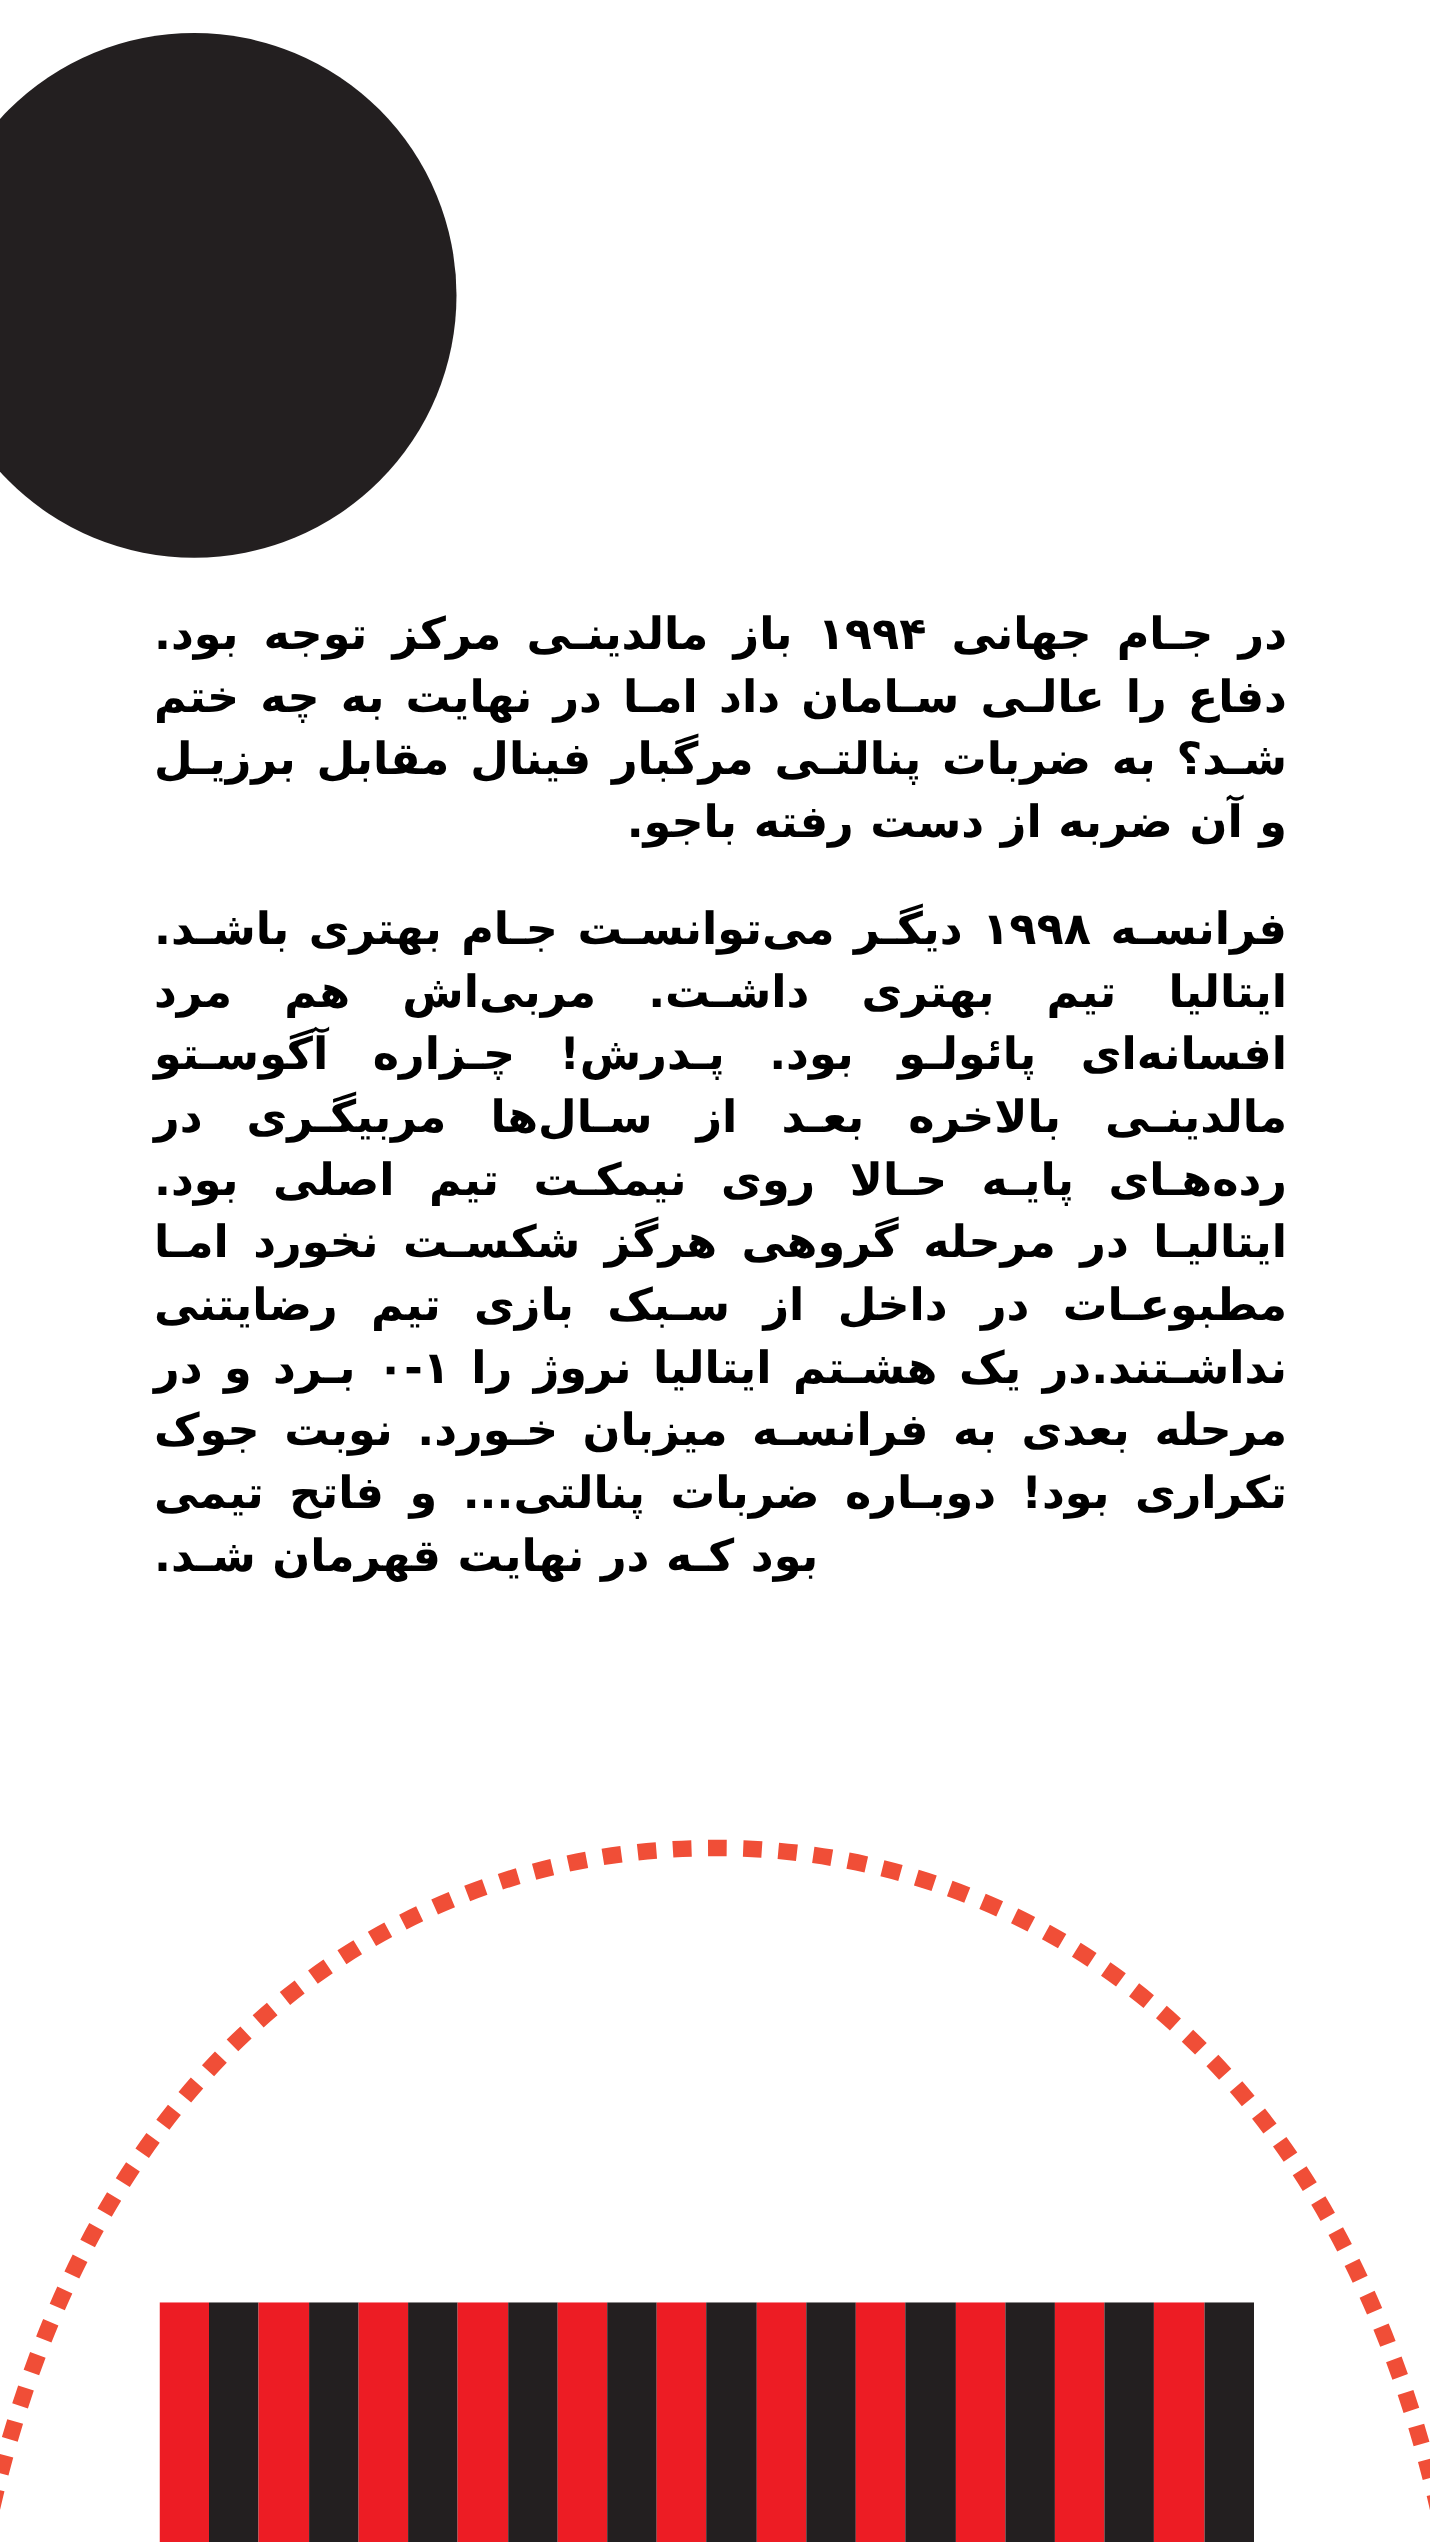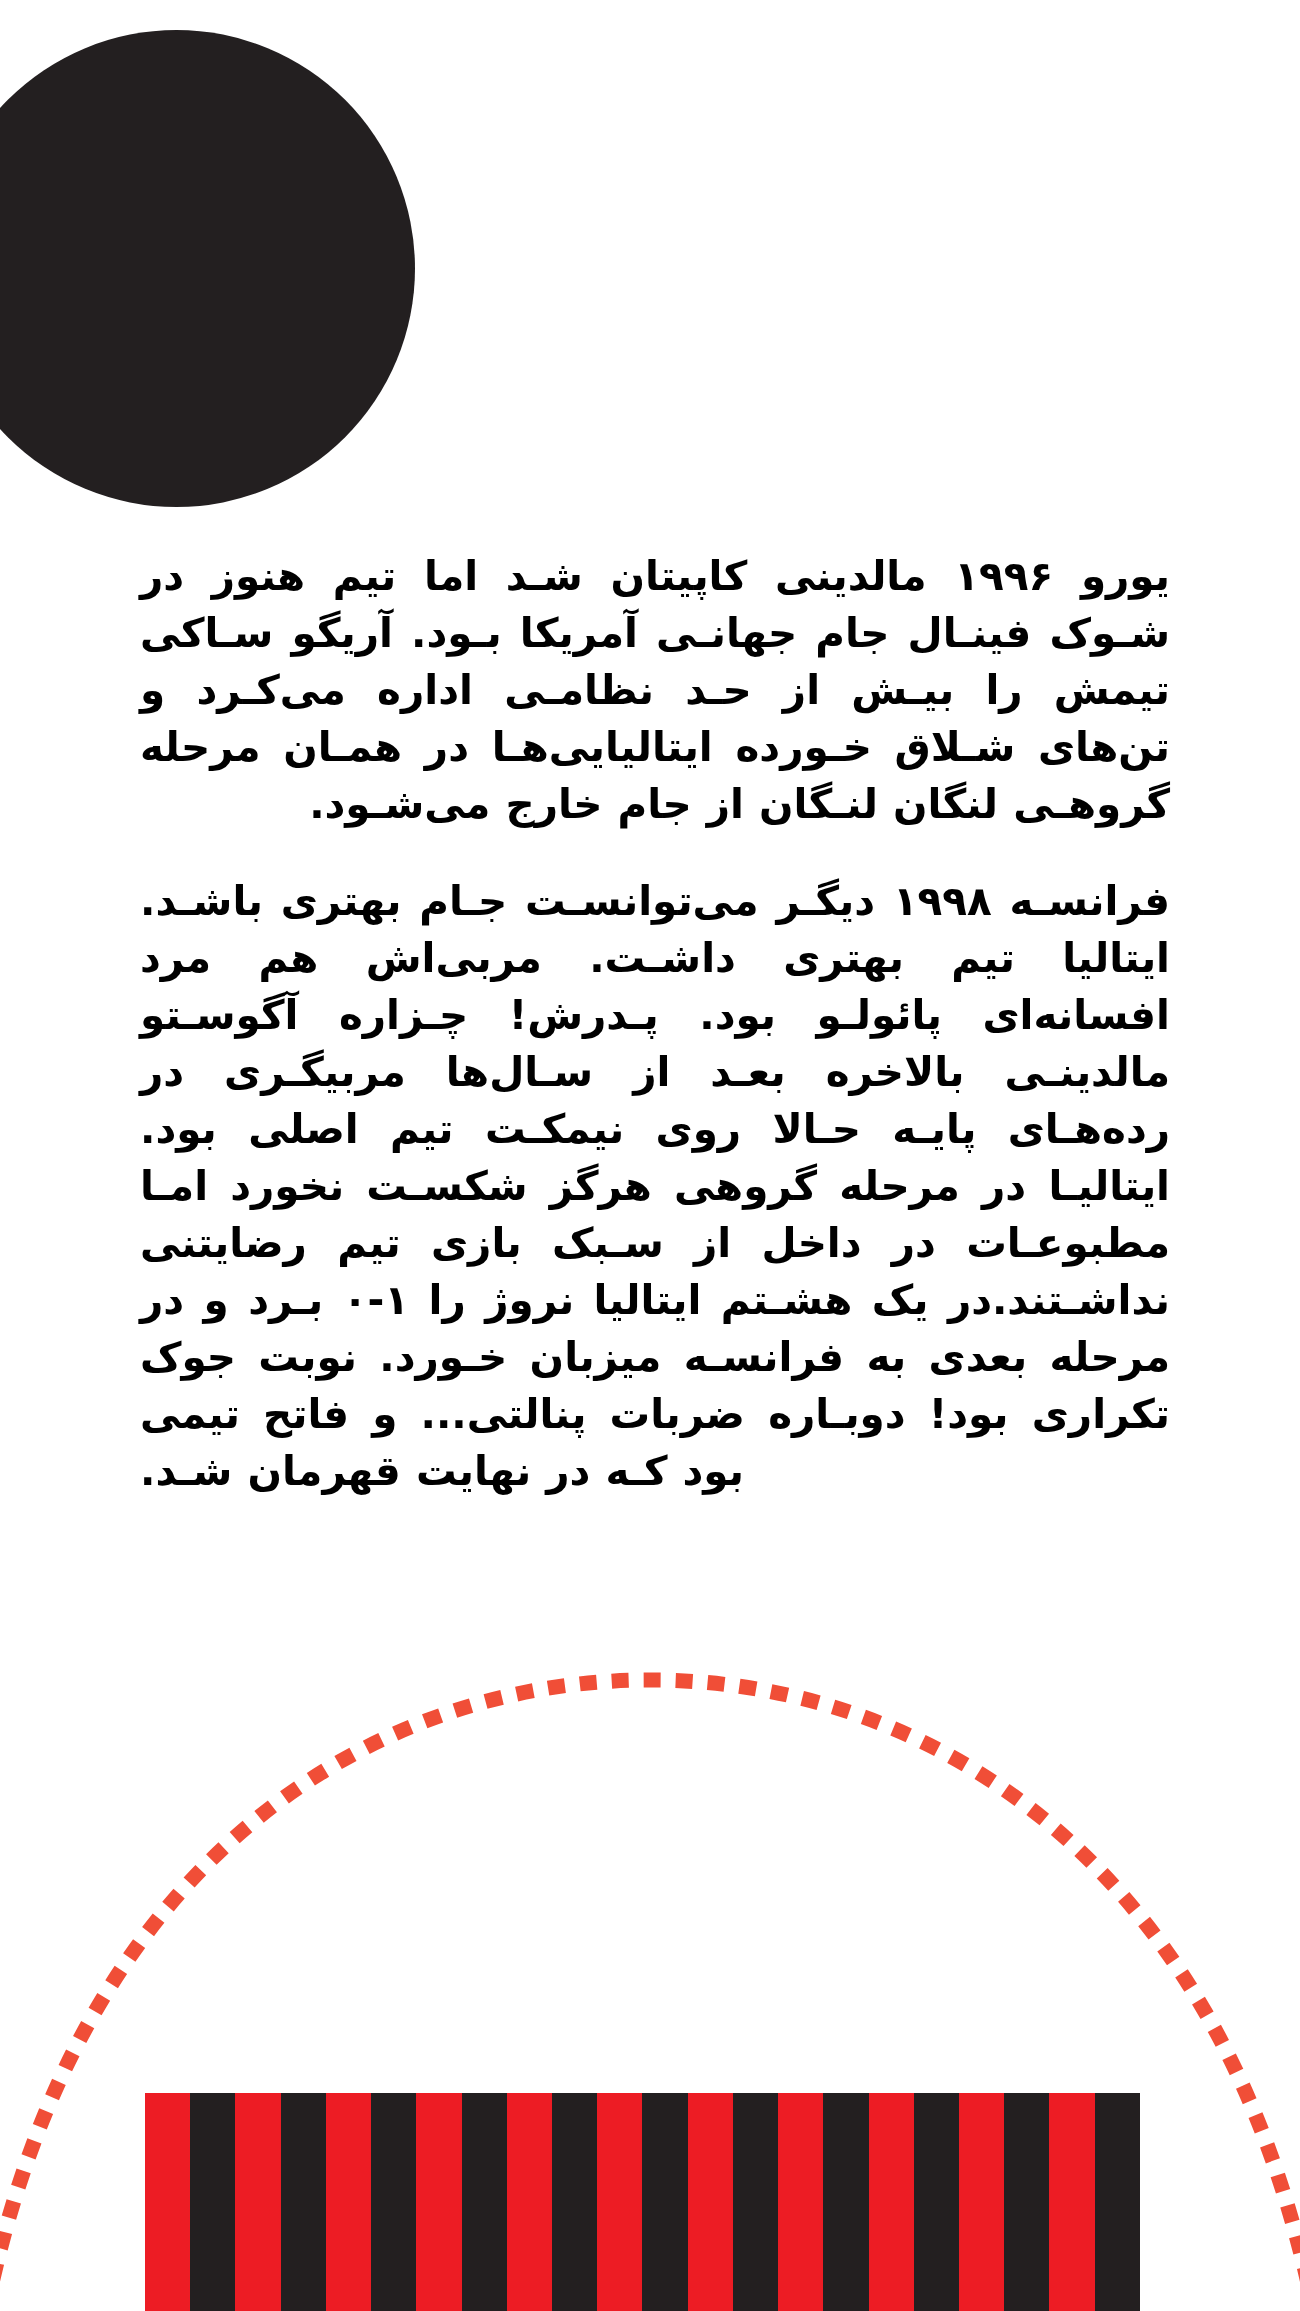--- a/index.html
+++ b/index.html
@@ -89,21 +89,21 @@
   }
 </style>
 </head>
 <body>
 
 <div id="page" style="background: rgb(255, 255, 255);">
 
   <div class="deco-circle" style="background: rgb(35, 31, 32);"></div>
 
   <div class="article" style="color: rgb(0, 0, 0);">
-    <p>یورو ۱۹۹۶ مالدینی کاپیتان شـد اما تیم هنوز در شـوک فینـال جام جهانـی آمریکا بـود. آریگو سـاکی تیمش را بیـش از حـد نظامـی اداره می‌کـرد و تن‌های شـلاق خـورده ایتالیایی‌هـا در همـان مرحله گروهـی لنگان لنـگان از جام خارج می‌شـود.</p>
+    <p>در جـام جهانی ۱۹۹۴ باز مالدینـی مرکز توجه بود. دفاع را عالـی سـامان داد امـا در نهایت به چه ختم شـد؟ به ضربات پنالتـی مرگبار فینال مقابل برزیـل و آن ضربه از دست رفته باجو.</p>
     <p class="last">فرانسـه ۱۹۹۸ دیگـر می‌توانسـت جـام بهتری باشـد. ایتالیا تیم بهتری داشـت. مربی‌اش هم مرد افسانه‌ای پائولـو بود. پـدرش! چـزاره آگوسـتو مالدینـی بالاخره بعـد از سـال‌ها مربیگـری در رده‌هـای پایـه حـالا روی نیمکـت تیم اصلی بود. ایتالیـا در مرحله گروهی هرگز شکسـت نخورد امـا مطبوعـات در داخل از سـبک بازی تیم رضایتنی نداشـتند.در یک هشـتم ایتالیا نروژ را ۱-۰ بـرد و در مرحله بعدی به فرانسـه میزبان خـورد. نوبت جوک تکراری بود! دوبـاره ضربات پنالتی... و فاتح تیمی بود کـه در نهایت قهرمان شـد.</p>
   </div>
 
   <div class="arc-wrap">
     <svg viewBox="0 0 1300 611" xmlns="http://www.w3.org/2000/svg" aria-hidden="true">
       <path id="arc-path" d="M -14 611 C 80 150, 380 -20, 650 -20 C 920 -20, 1220 150, 1314 611" fill="none" stroke="#F04E37" stroke-width="15" stroke-linecap="butt" stroke-dasharray="17 15"></path>
     </svg>
   </div>
 
   <div class="stripes">

